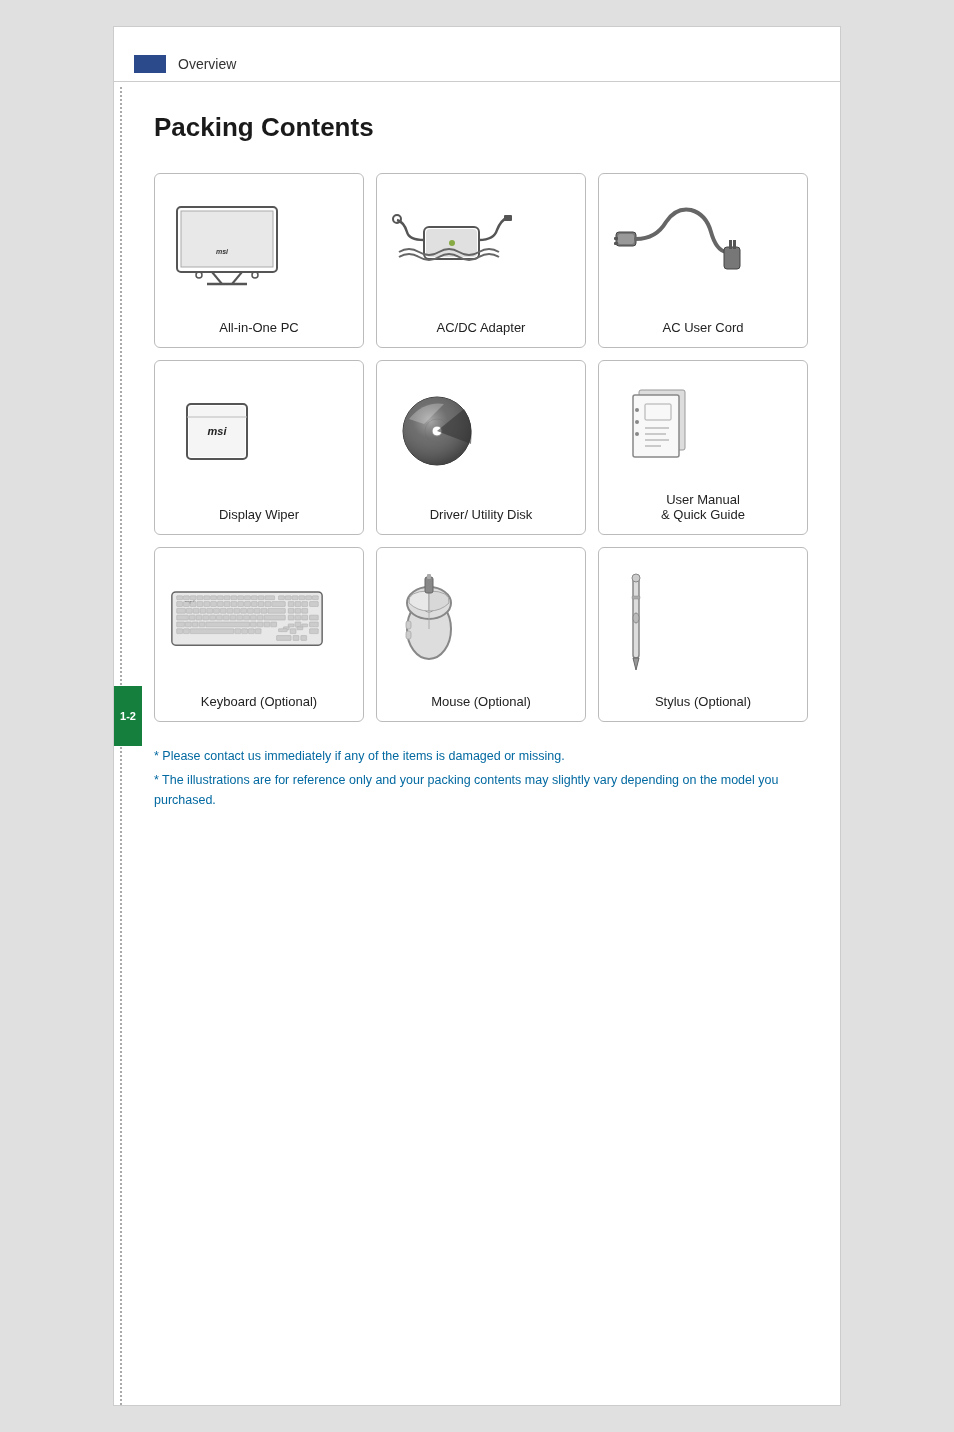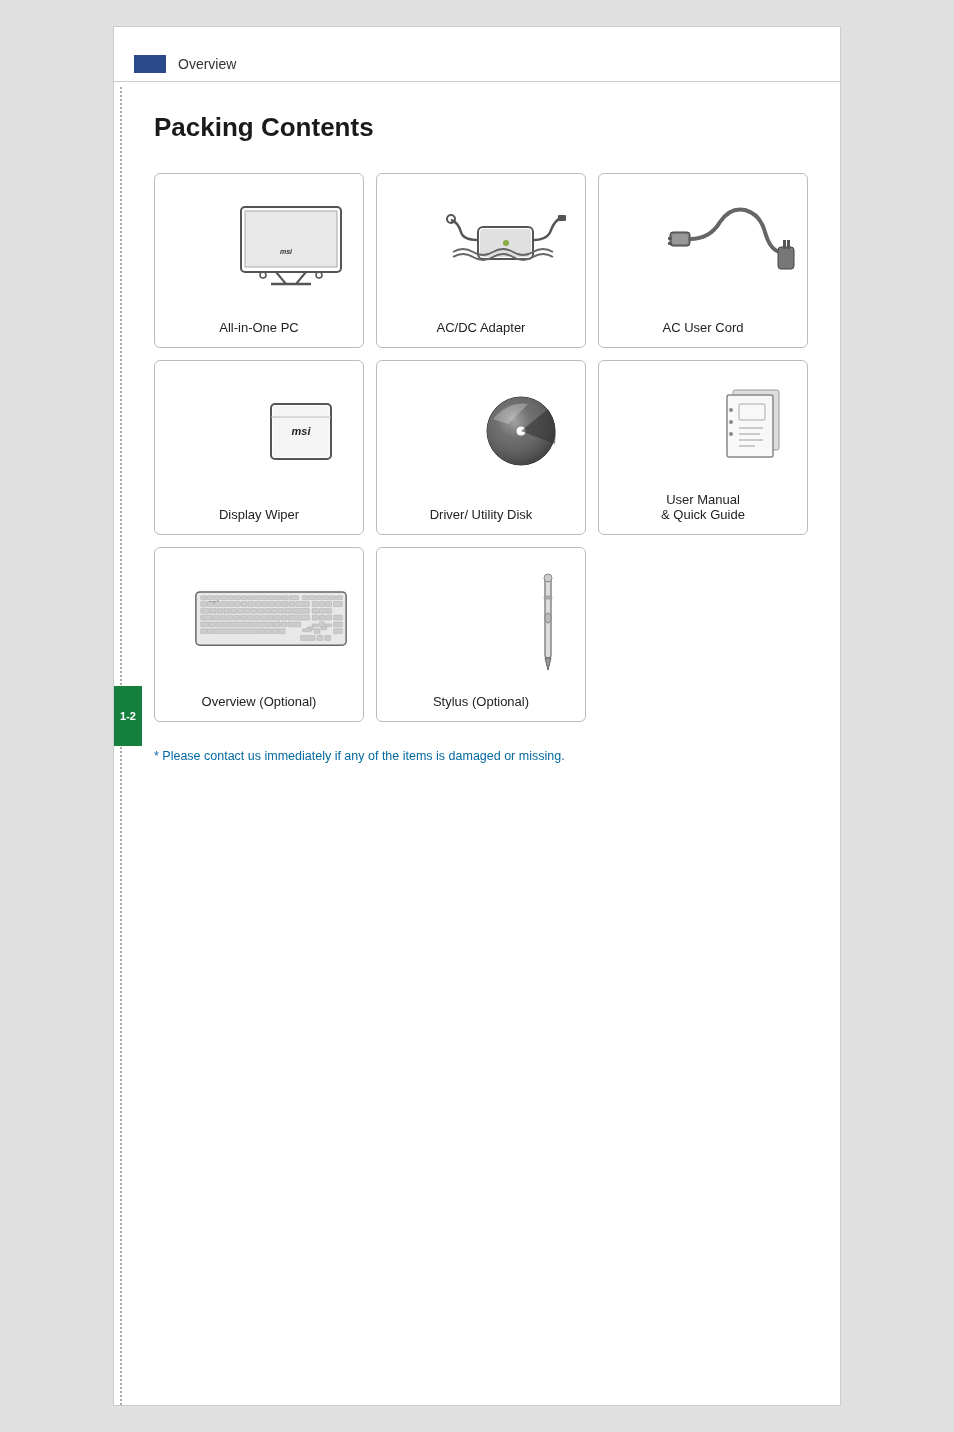--- a/index.html
+++ b/index.html
@@ -89,21 +89,21 @@
       align-items: center;
       justify-content: space-between;
       padding: 16px 12px 12px 12px;
       min-height: 175px;
       background: #fff;
     }
     .item-image {
       flex: 1;
       display: flex;
       align-items: center;
-      justify-content: flex-end;
+      justify-content: flex-start;
       width: 100%;
       margin-bottom: 10px;
     }
     .item-label {
       font-size: 13px;
       color: #222;
       text-align: center;
       margin-top: 6px;
     }
     .notes {
@@ -430,23 +430,49 @@
             <rect x="127" y="48" width="6" height="5" rx="0.5" fill="#ccc" stroke="#aaa" stroke-width="0.5"></rect>
             <rect x="134" y="46" width="6" height="3" rx="0.5" fill="#ccc" stroke="#aaa" stroke-width="0.5"></rect>
             <rect x="115" y="48" width="9" height="3" rx="0.5" fill="#ccc" stroke="#aaa" stroke-width="0.5"></rect>
             <rect x="147" y="48" width="9" height="5" rx="0.5" fill="#ccc" stroke="#aaa" stroke-width="0.5"></rect>
 
             <rect x="113" y="55" width="15" height="5" rx="0.5" fill="#ccc" stroke="#aaa" stroke-width="0.5"></rect>
             <rect x="130" y="55" width="6" height="5" rx="0.5" fill="#ccc" stroke="#aaa" stroke-width="0.5"></rect>
             <rect x="138" y="55" width="6" height="5" rx="0.5" fill="#ccc" stroke="#aaa" stroke-width="0.5"></rect>
           </svg>
         </div>
-        <span class="item-label">Overview (Optional)</span>
-      </div>
-
+        <span class="item-label">Keyboard (Optional)</span>
+      </div>
+
+      <div class="item-card">
+        <div class="item-image">
+          <svg class="mouse-img" viewBox="0 0 80 100" xmlns="http://www.w3.org/2000/svg">
+
+            <ellipse cx="40" cy="58" rx="22" ry="30" fill="#ddd" stroke="#888" stroke-width="2"></ellipse>
+
+            <ellipse cx="40" cy="32" rx="22" ry="16" fill="#ddd" stroke="#888" stroke-width="2"></ellipse>
+
+            <line x1="40" y1="20" x2="40" y2="58" stroke="#aaa" stroke-width="1"></line>
+
+            <rect x="36" y="27" width="8" height="14" rx="3" fill="#fff" stroke="#999" stroke-width="1"></rect>
+            <rect x="37" y="29" width="6" height="10" rx="2" fill="#bbb"></rect>
+
+            <path d="M20 32 Q18 20 40 20 L40 40 Q28 40 20 32Z" fill="#e8e8e8" stroke="#999" stroke-width="0.8"></path>
+
+            <path d="M60 32 Q62 20 40 20 L40 40 Q52 40 60 32Z" fill="#d8d8d8" stroke="#999" stroke-width="0.8"></path>
+
+            <rect x="36" y="6" width="8" height="16" rx="2" fill="#888" stroke="#666" stroke-width="1"></rect>
+            <rect x="38" y="3" width="4" height="5" rx="1" fill="#aaa"></rect>
+
+            <rect x="17" y="50" width="5" height="8" rx="2" fill="#ccc" stroke="#aaa" stroke-width="0.8"></rect>
+            <rect x="17" y="60" width="5" height="8" rx="2" fill="#ccc" stroke="#aaa" stroke-width="0.8"></rect>
+          </svg>
+        </div>
+        <span class="item-label">Mouse (Optional)</span>
+      </div>
 
       <div class="item-card">
         <div class="item-image">
           <svg class="stylus-img" viewBox="0 0 50 110" xmlns="http://www.w3.org/2000/svg">
 
             <rect x="22" y="12" width="6" height="80" rx="3" fill="#ddd" stroke="#888" stroke-width="1.5"></rect>
 
             <ellipse cx="25" cy="12" rx="4" ry="4" fill="#ccc" stroke="#888" stroke-width="1"></ellipse>
 
             <path d="M22 92 L28 92 L25 104 Z" fill="#999" stroke="#666" stroke-width="1"></path>
@@ -456,15 +482,16 @@
             <rect x="21" y="30" width="8" height="3" rx="1" fill="#aaa" stroke="#888" stroke-width="0.5"></rect>
           </svg>
         </div>
         <span class="item-label">Stylus (Optional)</span>
       </div>
 
     </div>
 
     <div class="notes">
       <p>* Please contact us immediately if any of the items is damaged or missing.</p>
+      <p>* The illustrations are for reference only and your packing contents may slightly vary depending on the model you purchased.</p>
     </div>
   </div>
 </div>
 
 </body></html>

